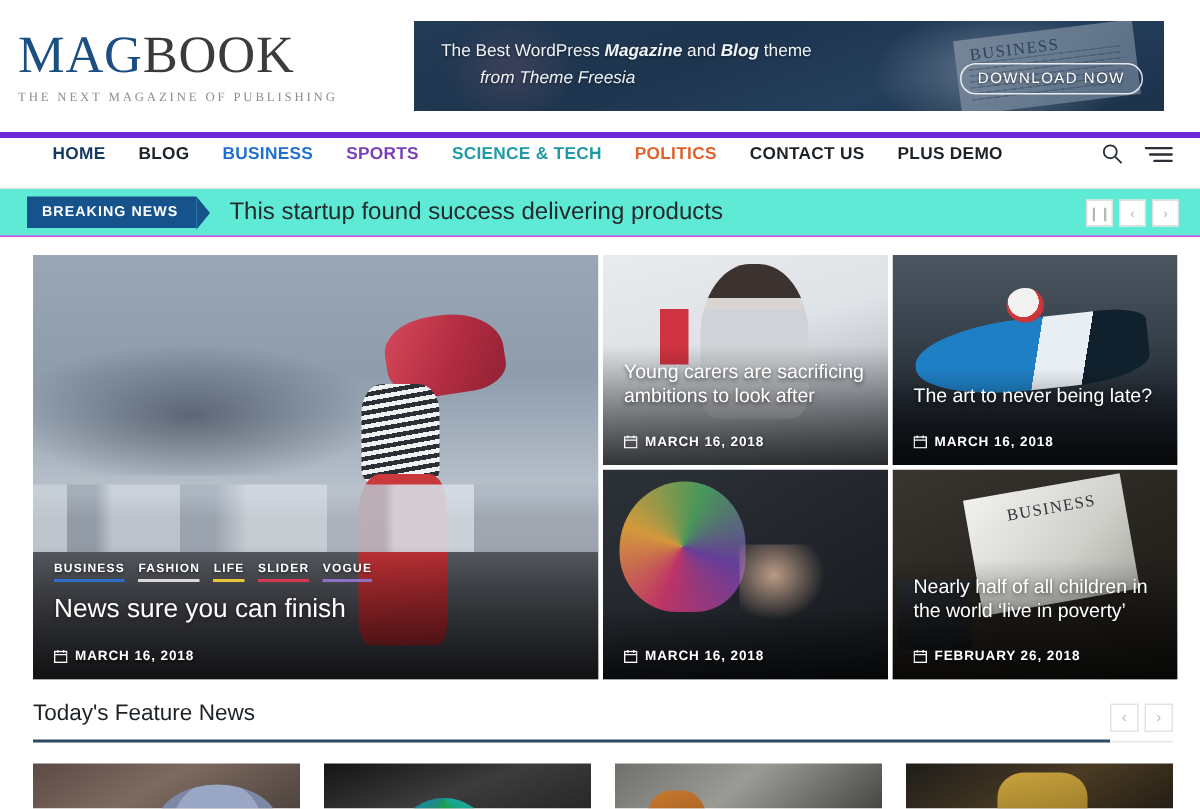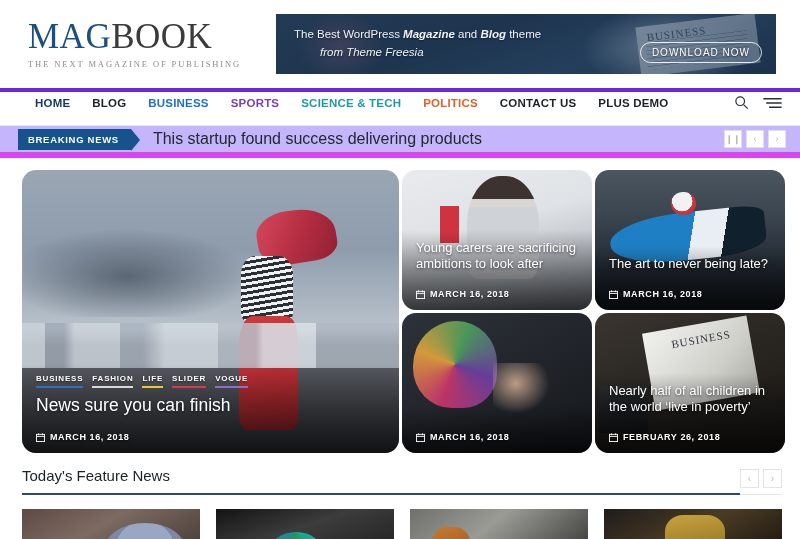--- a/index.html
+++ b/index.html
@@ -13,21 +13,21 @@
   .page { width: 800px; height: 539px; position: relative; background: #fff; overflow: hidden; }
 
   
   .header {
     height: 88px;
     display: flex;
     align-items: center;
     padding: 0 16px 0 0;
     background: #fff;
   }
-  .brand { width: 264px; padding-left: 28px; }
+  .brand { width: 264px; padding-left: 12px; }
   .logo {
     font-family: "Liberation Serif", serif;
     font-size: 35px;
     letter-spacing: 0.5px;
     line-height: 1.05;
     white-space: nowrap;
   }
   .logo .mag { color: #1b4f82; }
   .logo .book { color: #3b3b3b; }
   .tagline {
@@ -113,22 +113,22 @@
     white-space: nowrap;
     cursor: pointer;
   }
   .nav-tools { display: flex; align-items: center; gap: 14px; }
   .icon-search { width: 15px; height: 15px; display: block; }
   .icon-burger { width: 19px; height: 14px; display: block; }
 
   
   .breaking {
     height: 32px;
-    background: #c4b5fd;
-    border-bottom: 6px solid #d946ef;
+    background: #5eead4;
+    border-bottom: 1px solid #d946ef;
     display: flex;
     align-items: center;
     padding: 0 14px 0 18px;
   }
   .bn-badge {
     position: relative;
     background: #16538d;
     color: #fff;
     font-size: 9.5px;
     font-weight: bold;
@@ -157,21 +157,21 @@
   }
 
   
   .grid {
     display: grid;
     grid-template-columns: 377px 190px 190px;
     grid-template-rows: 140px 140px;
     gap: 3px;
     margin: 12px 18px 0 22px;
   }
-  .tile { position: relative; overflow: hidden; border-radius: 14px; }
+  .tile { position: relative; overflow: hidden; }
   .tile-big { grid-row: span 2; }
   .tile-overlay {
     position: absolute; left: 0; right: 0; bottom: 0;
     padding: 10px 14px 11px;
     background: linear-gradient(to top, rgba(0,0,0,.72), rgba(0,0,0,.28) 62%, rgba(0,0,0,0));
     color: #fff;
   }
   .tile-title {
     font-size: 13px;
     line-height: 1.28;

